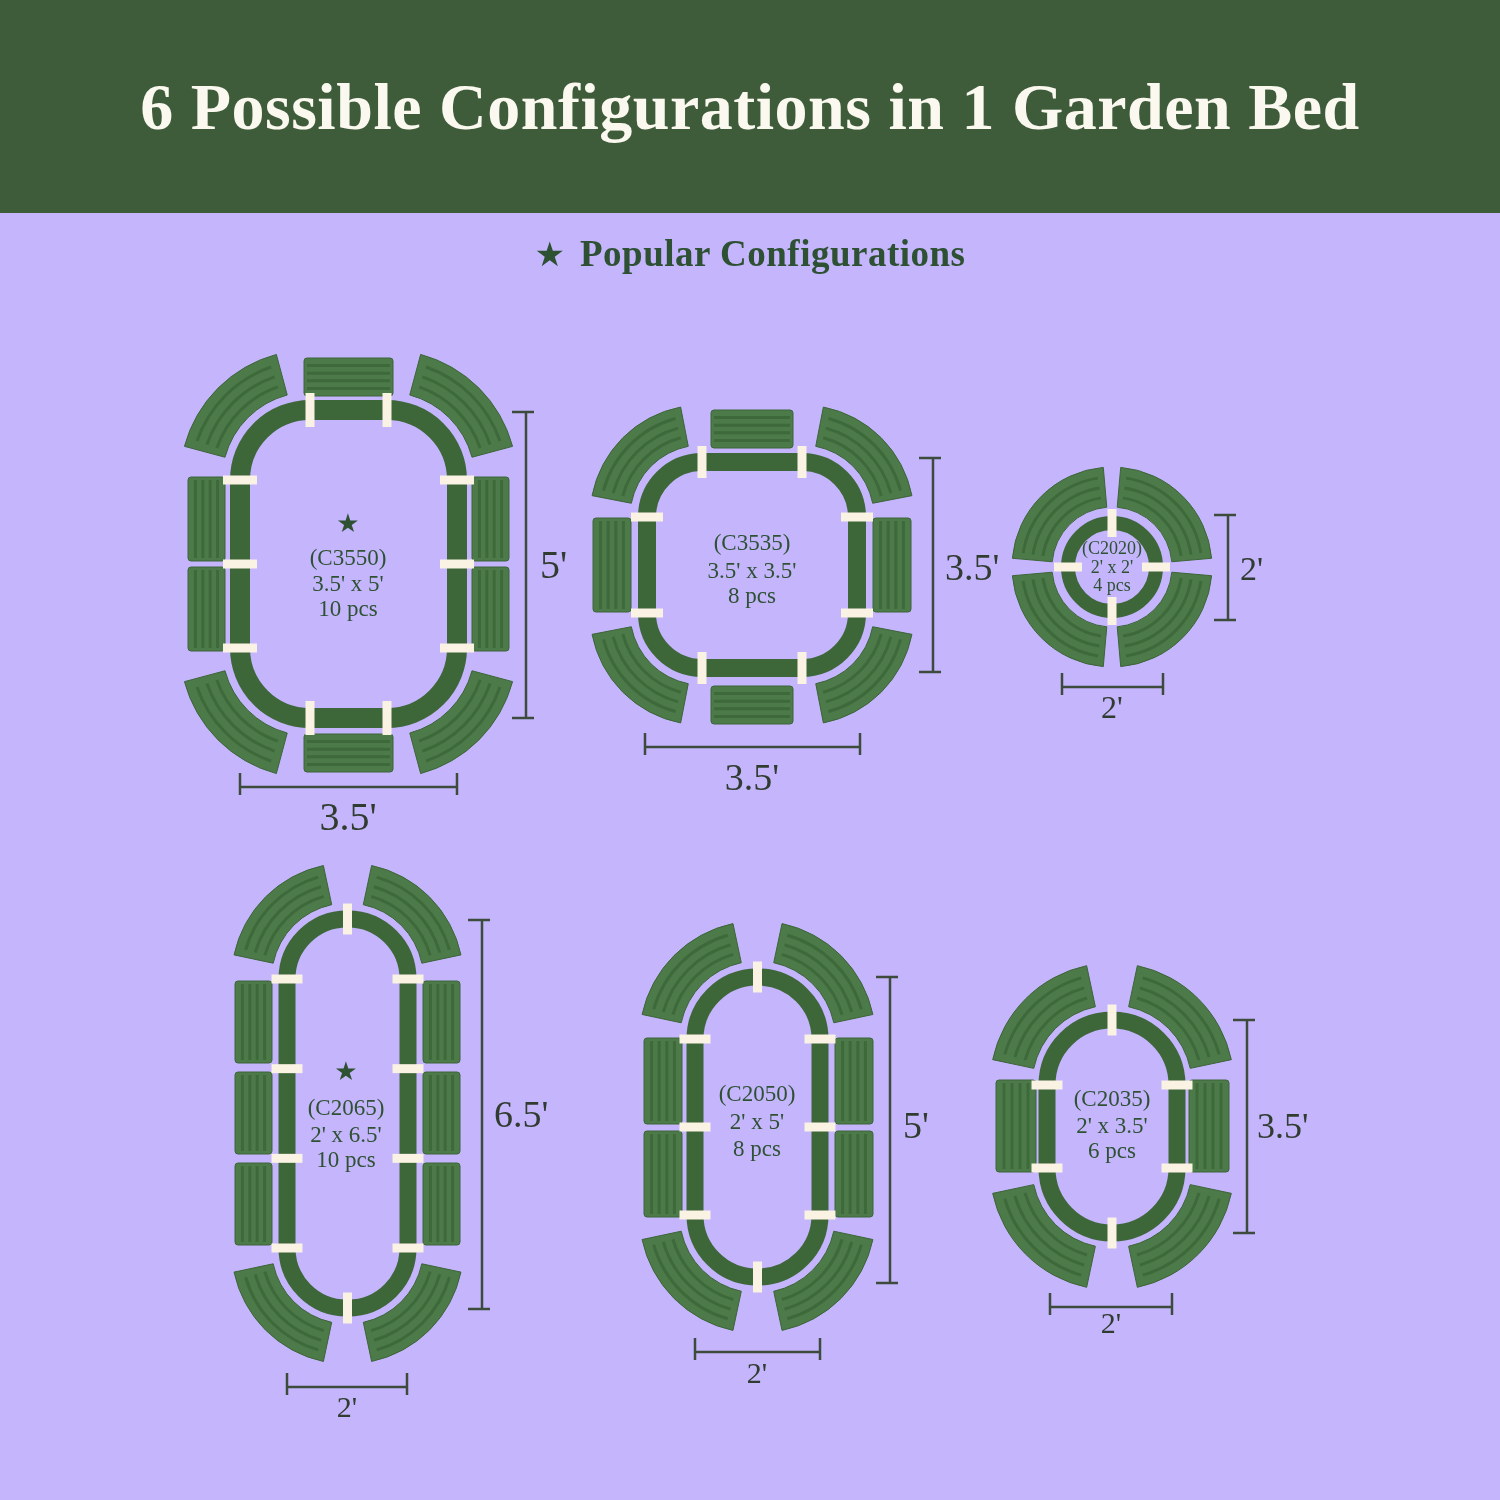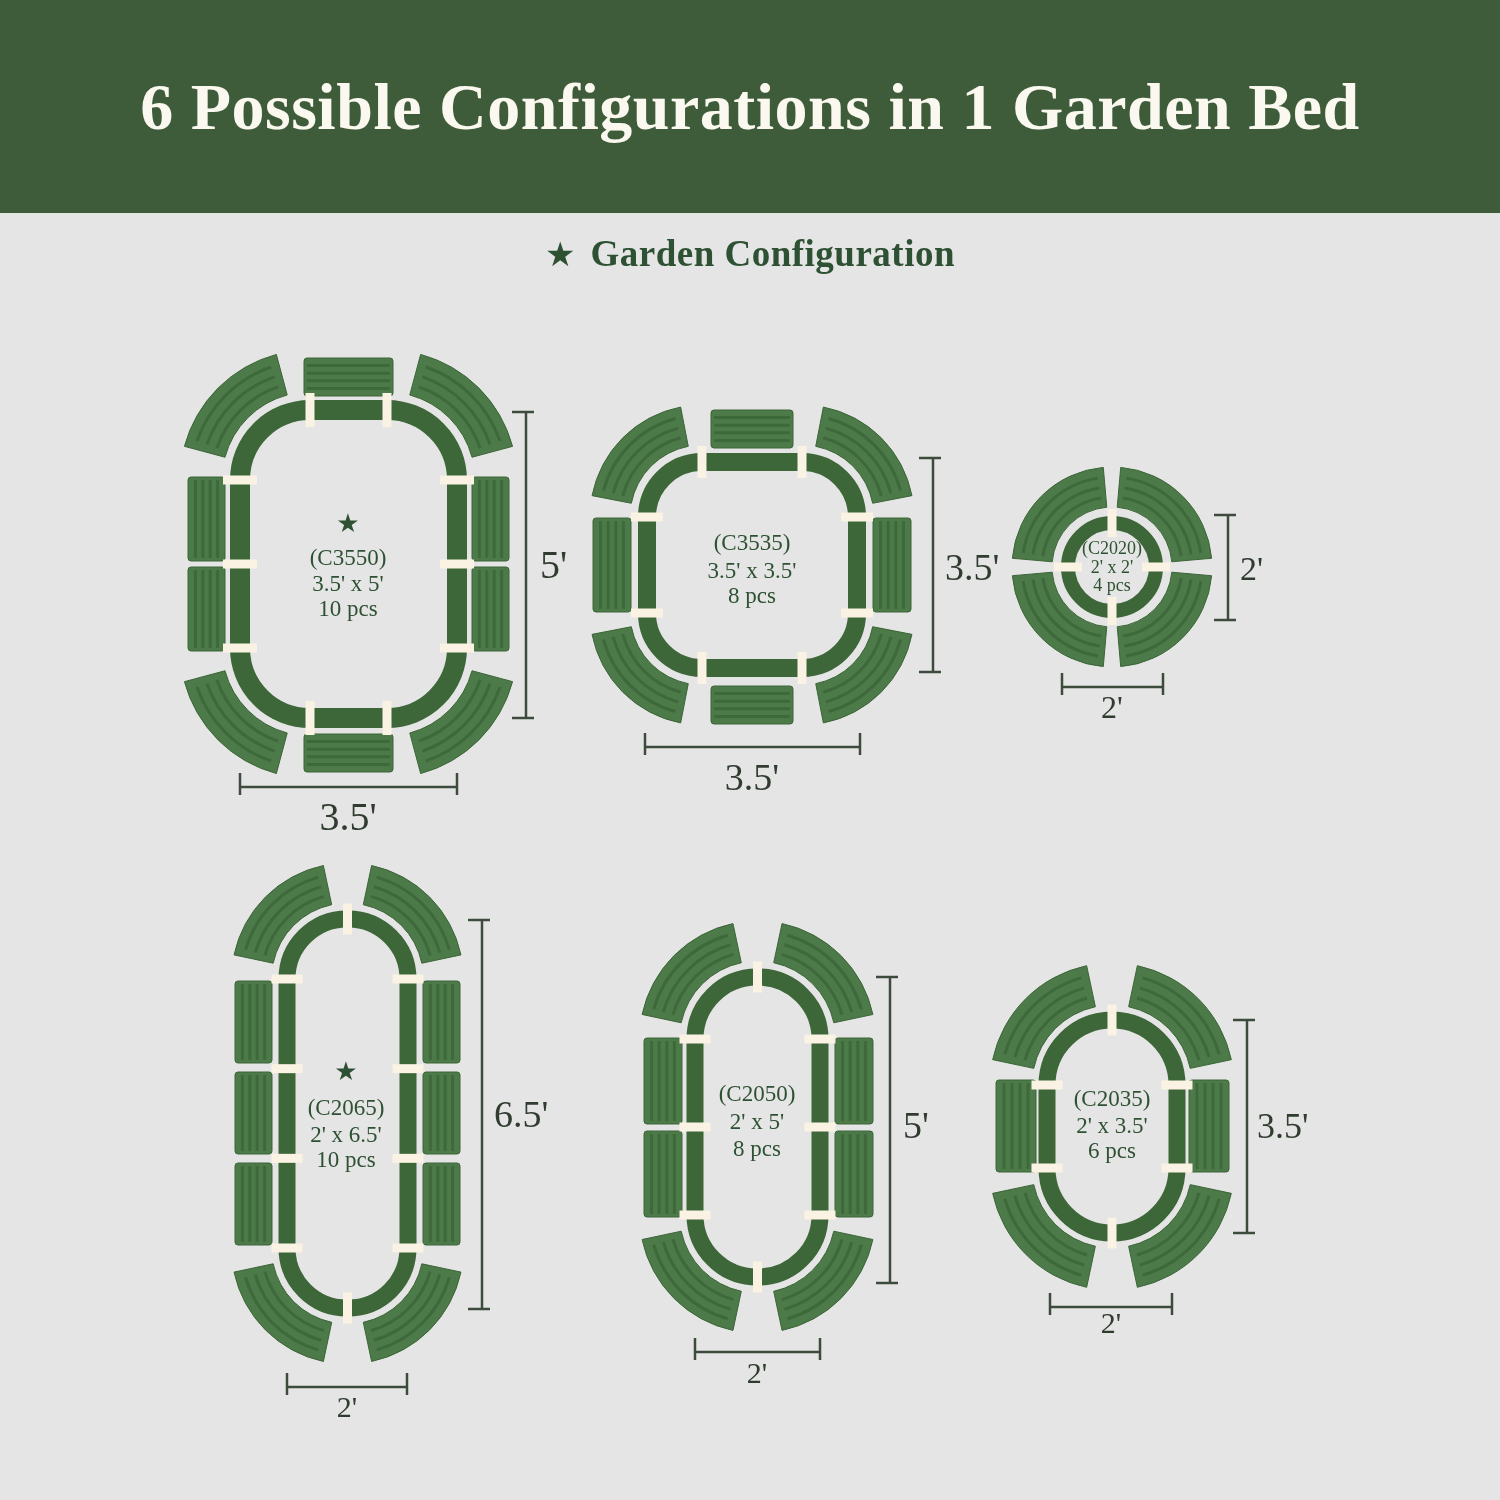--- a/index.html
+++ b/index.html
@@ -1,35 +1,35 @@
 <!DOCTYPE html>
 <html><head>
 <meta charset="utf-8">
 <style>
   html,body{margin:0;padding:0;}
   body{width:1500px;height:1500px;font-family:"Liberation Serif","DejaVu Serif",serif;}
-  .canvas{position:relative;width:1500px;height:1500px;background:#e5e5e5;overflow:hidden;}
+  .canvas{position:relative;width:1500px;height:1500px;background:#c4b5fd;overflow:hidden;}
   .header{height:213px;background:#3e5c3a;display:flex;align-items:center;justify-content:center;}
   .title{color:#faf8ef;font-size:66px;font-weight:700;letter-spacing:0.5px;margin:0;white-space:nowrap;}
   .legend{margin-top:22px;display:flex;align-items:center;justify-content:center;}
   .legend-star{font-family:"DejaVu Sans",sans-serif;font-size:34px;color:#2e5133;margin-right:15px;line-height:1;}
   .legend-label{font-size:37px;font-weight:600;color:#2e5133;letter-spacing:0.5px;line-height:1;}
   .config-block{position:absolute;}
   .config-block svg{display:block;width:100%;height:100%;}
 </style>
 </head>
 <body>
 
 <div class="canvas">
   <div class="header">
     <h1 class="title">6 Possible Configurations in 1 Garden Bed</h1>
   </div>
   <div class="legend">
     <span class="legend-star">★</span>
-    <span class="legend-label">Garden Configuration</span>
+    <span class="legend-label">Popular Configurations</span>
   </div>
 
   <div class="config-block" id="cfg-0" style="left:170px;top:350px;width:450px;height:500px;">
       <svg viewBox="0 0 450 500">
         <g>
           <g>
             <path d="M14.42964258242111 96.35352413667235A130 130 0 0 1 106.35352413667232 4.429642582421124L117.22392403097818 44.998527286561995A88 88 0 0 0 54.99852728656198 107.22392403097821Z" fill="#4d7a49" stroke="#3c6538" stroke-width="1"></path>
             <path d="M46.86642030346731 97.93153678597005A98.5 98.5 0 0 1 107.93153678597007 36.866420303467294" fill="none" stroke="#3e6a3b" stroke-width="3"></path>
             <path d="M36.938475259674476 94.51307116416992A109 109 0 0 1 104.51307116416993 26.938475259674462" fill="none" stroke="#3e6a3b" stroke-width="3"></path>
             <path d="M27.010530215881644 91.09460554236978A119.5 119.5 0 0 1 101.09460554236978 17.01053021588163" fill="none" stroke="#3e6a3b" stroke-width="3"></path>

